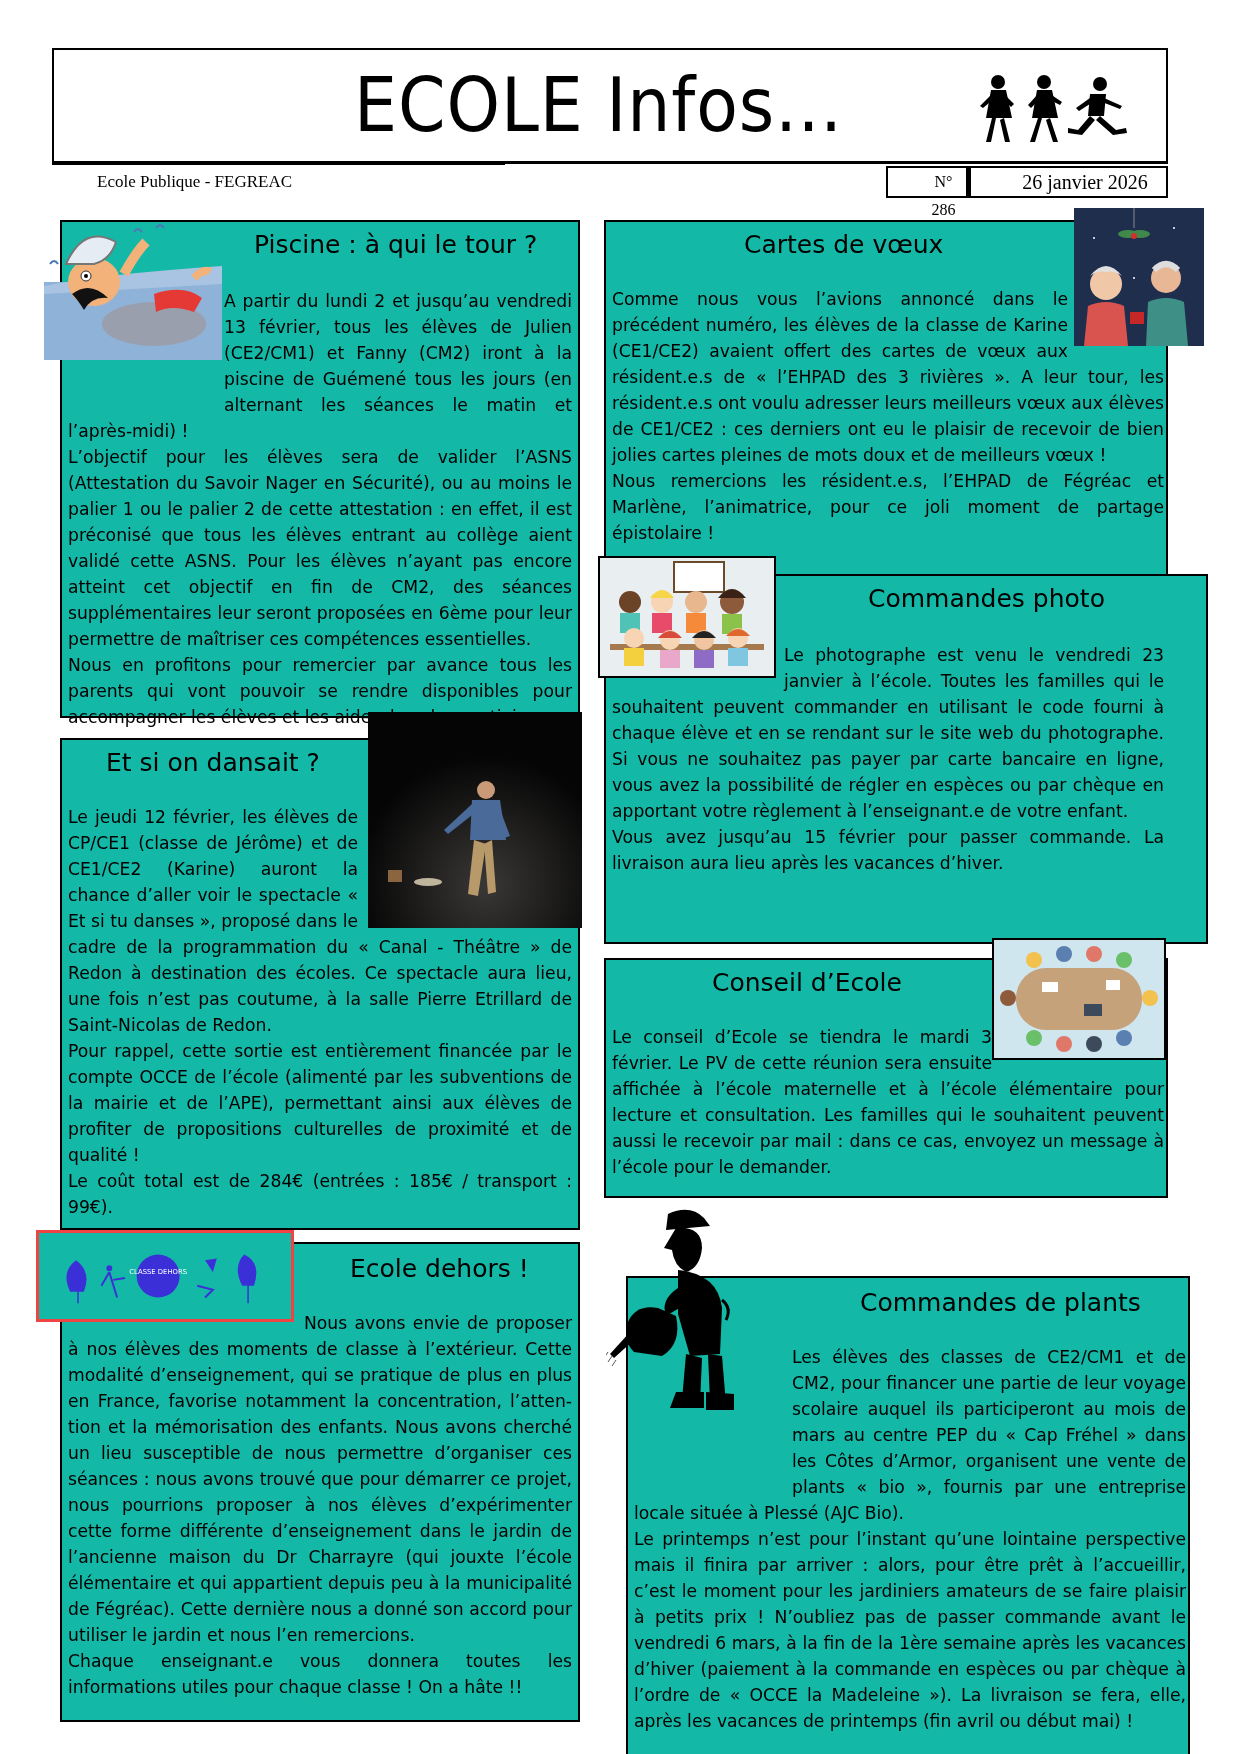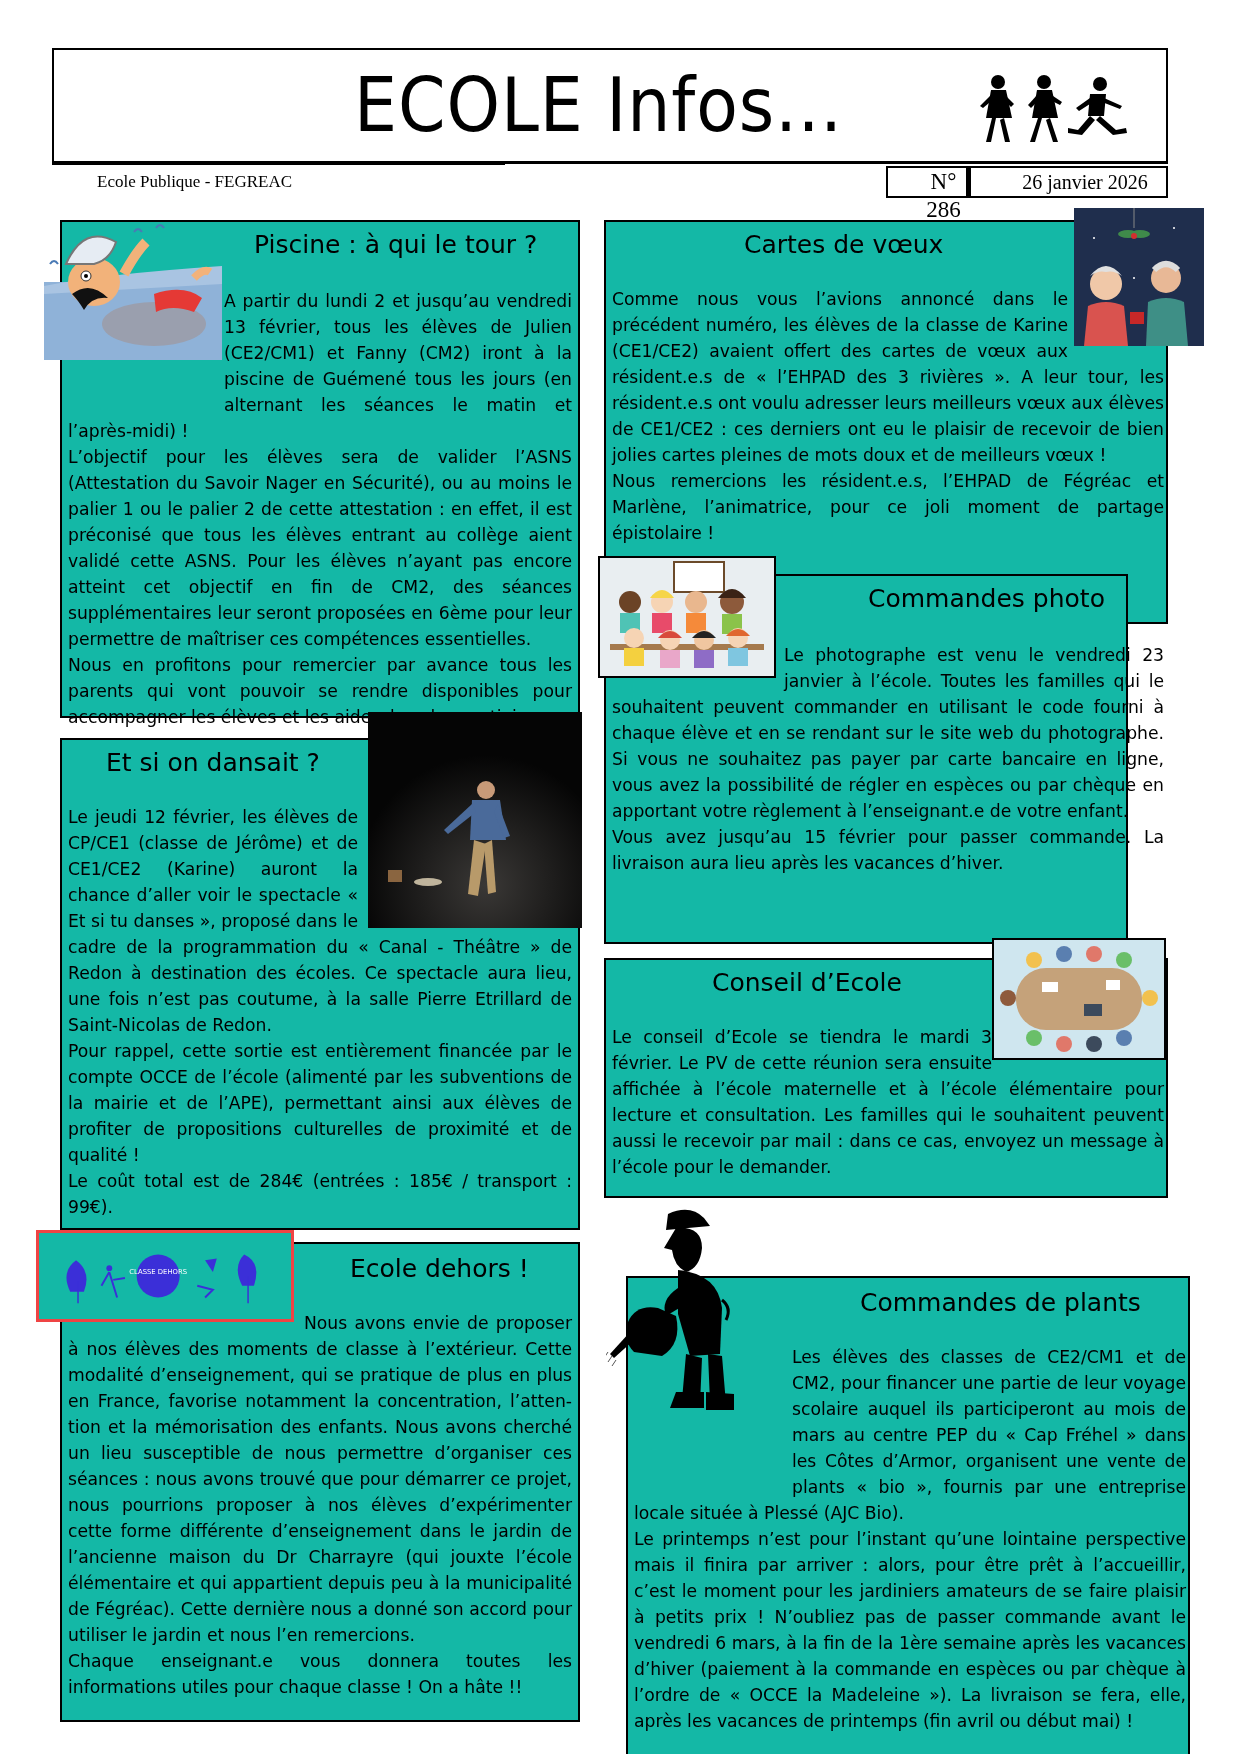--- a/index.html
+++ b/index.html
@@ -9,21 +9,21 @@
 
   
   .masthead { left: 52px; top: 48px; width: 1116px; height: 116px; border: 2px solid #000;
               border-bottom-width: 3px; box-sizing: border-box; }
   .masthead-title { position: absolute; left: 300px; top: 12px; font-size: 74px; letter-spacing: 1px;
                     font-family: "DejaVu Sans", sans-serif; font-weight: normal; transform: scaleX(0.92); transform-origin: left; }
   .kids { position: absolute; right: 30px; top: 22px; width: 160px; height: 76px; }
   .masthead-underline { left: 52px; top: 162px; width: 420px; height: 3px; background: #000; }
   .school-name { left: 64px; top: 172px; font-family: "Liberation Serif", serif; font-size: 17px; }
   .issue-box { left: 886px; top: 166px; width: 82px; height: 32px; border: 2px solid #000; box-sizing: border-box;
-               font-family: "Liberation Serif", serif; font-size: 23px; text-align: center; line-height: 28px; }
+               font-family: "Liberation Serif", serif; font-size: 16px; text-align: center; line-height: 28px; }
   .date-box { left: 968px; top: 166px; width: 200px; height: 32px; border: 2px solid #000; border-left-width: 3px; box-sizing: border-box;
               font-family: "Liberation Serif", serif; font-size: 20px; text-align: center; line-height: 28px; }
 
   
   .article { position: absolute; border: 2px solid #000; box-sizing: border-box; background: #14b8a6; }
   .art-title { position: absolute; font-size: 25px; white-space: nowrap; }
   .art-body { position: absolute; font-size: 17.2px; line-height: 26px; text-align: justify; }
   .art-body p { margin: 0; }
   .fl-left { float: left; }
   .fl-right { float: right; }
@@ -165,21 +165,21 @@
     <circle cx="32" cy="76" r="16" fill="#f0c8a8"></circle>
     <path d="M16 68 Q32 48 48 68 Q40 62 32 64 Q24 62 16 68 Z" fill="#e0e0e0"></path>
     <path d="M10 138 L14 98 Q32 90 50 98 L54 138 Z" fill="#d9534f"></path>
     <circle cx="92" cy="70" r="15" fill="#e8b896"></circle>
     <path d="M80 62 Q92 50 104 62" stroke="#ddd" stroke-width="6" fill="none"></path>
     <path d="M72 138 L74 94 Q92 86 110 94 L114 138 Z" fill="#3e8f86"></path>
     <rect x="56" y="104" width="14" height="12" fill="#c62828"></rect>
   </svg>
 </div>
 
-<div class="article" style="left:604px; top:574px; width:524px; height:370px;">
+<div class="article" style="left:604px; top:574px; width:604px; height:370px;">
   <div class="art-title" style="left:262px; top:8px;">Commandes photo</div>
   <div class="art-body" style="left:6px; top:66px; width:552px;">
     <span class="fl-left spacer" style="width:172px; height:38px;"></span>
     <p>Le photographe est venu le vendredi 23 janvier à l’école. Toutes les familles qui le souhaitent peuvent commander en utilisant le code fourni à chaque élève et en se rendant sur le site web du photographe. Si vous ne souhaitez pas payer par carte bancaire en ligne, vous avez la possibilité de régler en espèces ou par chèque en apportant votre règlement à l’enseignant.e de votre enfant.</p>
     <p>Vous avez jusqu’au 15 février pour passer commande. La livraison aura lieu après les vacances d’hiver.</p>
   </div>
 </div>
 <div class="img" style="left:598px; top:556px; width:178px; height:122px; border:2px solid #000; box-sizing:border-box;">
   <svg viewBox="0 0 174 118">
     <rect width="174" height="118" fill="#e9eef1"></rect>

